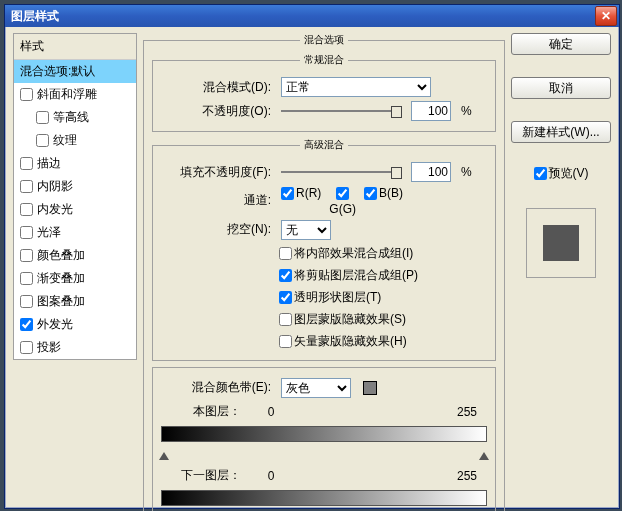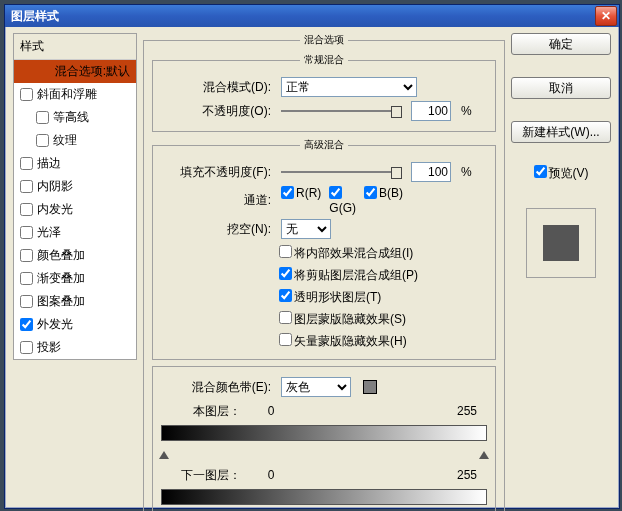--- a/index.html
+++ b/index.html
@@ -8,42 +8,42 @@
   .titlebar .title{color:#fff;font-weight:bold;font-size:12px;}
   .close-btn{width:20px;height:18px;background:linear-gradient(to bottom,#f5a89a,#e6543a 50%,#c83418);border:1px solid #8b2a1a;border-radius:2px;display:flex;align-items:center;justify-content:center;color:#fff;font-weight:bold;font-size:12px;cursor:pointer;}
   .body{display:flex;gap:6px;padding:6px 8px 8px 8px;height:calc(100% - 34px);}
   .col-left{width:124px;}
   .col-mid{flex:1;}
   .col-right{width:100px;display:flex;flex-direction:column;align-items:stretch;gap:22px;}
   fieldset{border:1px solid #a0a0a0;margin:0 0 6px 0;padding:6px 8px;}
   legend{padding:0 4px;font-size:10px;text-align:center;}
   .style-list{border:1px solid #a0a0a0;background:#fff;padding:0;font-size:12px;}
   .style-list .hdr{padding:4px 6px;border-bottom:1px solid #ccc;background:#ece9d8;}
-  .style-list .sel{background:#c2410c;justify-content:flex-end;}
+  .style-list .sel{background:#7dd3fc;}
   .style-list .item{padding:3px 6px;display:flex;align-items:center;gap:4px;}
   .style-list .indent{padding-left:22px;}
   input[type=checkbox]{width:13px;height:13px;margin:0;vertical-align:middle;}
   .row{display:flex;align-items:center;gap:10px;margin:4px 0;min-height:20px;}
   .lab{width:110px;text-align:right;}
   .lab2{width:80px;text-align:right;}
   select,input[type=text]{font-size:12px;font-family:inherit;border:1px solid #7f9db9;background:#fff;}
   select{height:20px;}
   input[type=text]{height:16px;padding:1px 2px;}
   .num{width:34px;text-align:right;}
   .slider{position:relative;height:14px;width:120px;}
   .slider .track{position:absolute;top:6px;left:0;right:0;height:2px;background:#808080;}
   .slider .thumb{position:absolute;top:2px;width:9px;height:10px;background:#ece9d8;border:1px solid #444;}
   .btn{height:22px;background:linear-gradient(to bottom,#fff,#e4e4dc);border:1px solid #7a7a7a;border-radius:3px;font-size:12px;cursor:pointer;font-family:inherit;}
   .preview-box{width:68px;height:68px;border:1px solid #a0a0a0;background:#ece9d8;display:flex;align-items:center;justify-content:center;margin:4px auto;}
   .preview-inner{width:36px;height:36px;background:#555;}
   .gradient{height:14px;background:linear-gradient(to right,#000,#fff);border:1px solid #555;position:relative;margin:2px 0 10px 0;}
   .grad-wrap{position:relative;padding-bottom:10px;}
   .grad-mark{position:absolute;width:0;height:0;border-left:5px solid transparent;border-right:5px solid transparent;border-bottom:8px solid #555;}
   .grad-mark.bot{bottom:2px;}
-  .ck{display:inline-flex;gap:2px;}
+  .ck{display:inline-flex;align-items:center;gap:2px;}
   .colsw{display:inline-block;width:12px;height:12px;border:1px solid #000;vertical-align:middle;margin-left:2px;}
 </style>
 </head>
 <body>
 
 <div class="window">
   <div class="titlebar">
     <span class="title">图层样式</span>
     <div class="close-btn">
         <span>✕</span>
@@ -111,21 +111,21 @@
     </div>
 
     <div class="col-mid">
       <fieldset>
         <legend>混合选项</legend>
 
         <fieldset>
           <legend>常规混合</legend>
           <div class="row">
             <span class="lab">混合模式(D):</span>
-            <select style="width:136px"><option>正常</option></select>
+            <select style="width:150px"><option>正常</option></select>
           </div>
           <div class="row">
             <span class="lab">不透明度(O):</span>
             <div class="slider">
                 <div class="track"></div>
                 <div class="thumb" style="left:110px"></div>
               </div>
             <input class="num" type="text" value="100" style="">
             <span>%</span>
           </div>

